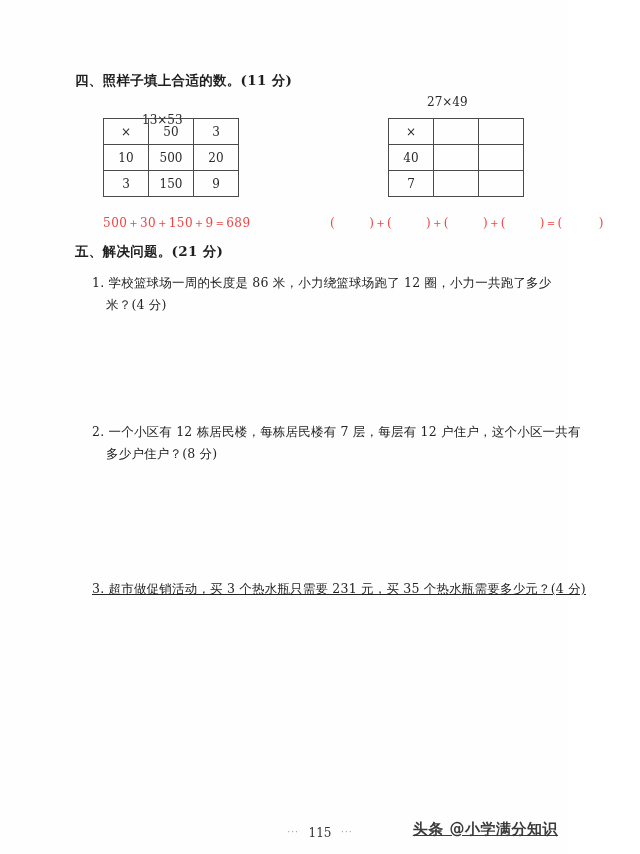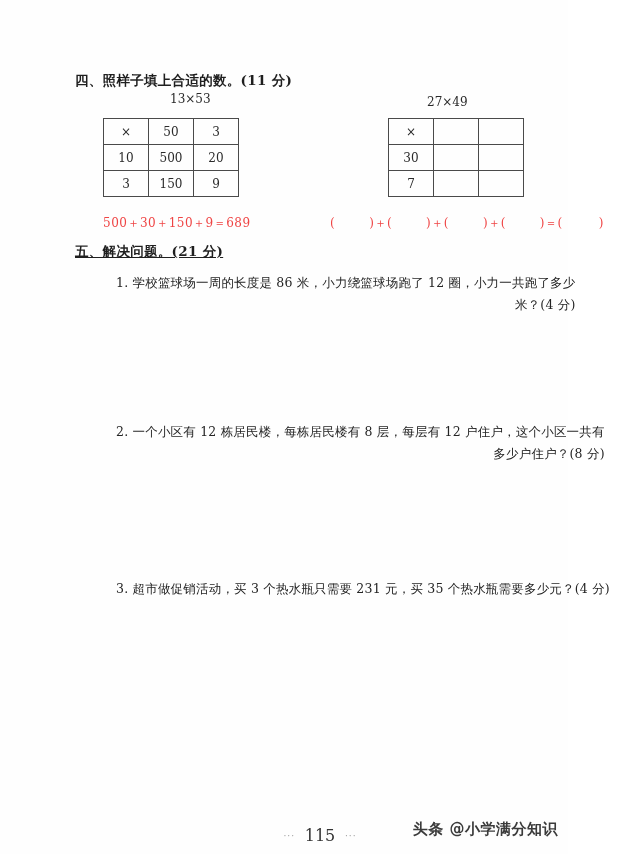--- a/index.html
+++ b/index.html
@@ -26,31 +26,31 @@
   
   .section-heading {
     position: absolute;
     font-size: 13.5px;
     font-weight: bold;
     letter-spacing: 0.3px;
     white-space: nowrap;
     color: #1f1f1f;
   }
   #heading-four { left: 75px; top: 72px; }
-  #heading-five { left: 75px; top: 243px; text-decoration: underline; }
+  #heading-five { left: 75px; top: 243px; }
 
   
   .expr-label {
     position: absolute;
     font-size: 12px;
     white-space: nowrap;
     color: #2a2a2a;
     font-family: "DejaVu Serif", "Liberation Serif", serif;
   }
-  #expr-left  { left: 142px; top: 92px; margin-left: 28px; }
+  #expr-left  { left: 142px; top: 113px; }
   #expr-right { left: 427px; top: 95px; }
 
   
   .grid-table {
     position: absolute;
     border-collapse: collapse;
     table-layout: fixed;
   }
   .grid-table td {
     border: 1px solid #4a4a4a;
@@ -80,59 +80,60 @@
   .paren-gap-wide { display: inline-block; width: 36px; }
 
   
   .problem {
     position: absolute;
     font-size: 12.5px;
     line-height: 22px;
     color: #242424;
     letter-spacing: 0.2px;
   }
-  .problem .line { white-space: nowrap; display: block; margin-left: 24px; }
-  .problem .indent { padding-left: 14px; text-align: right; }
+  .problem .line { white-space: nowrap; display: block; }
+  .problem .indent { padding-left: 14px; }
   #problem-1 { left: 92px; top: 272px; }
   #problem-2 { left: 92px; top: 421px; }
-  #problem-3 { left: 92px; top: 578px; }
+  #problem-3 { left: 92px; top: 578px; text-decoration: underline; }
 
   
   #page-footer {
     position: absolute;
     left: 0;
     top: 826px;
     width: 640px;
     text-align: center;
     font-size: 11.5px;
     color: #4a4a4a;
   }
   .footer-dots {
     color: #9a9a9a;
     font-size: 9px;
     letter-spacing: 1px;
     vertical-align: 2px;
   }
   #page-number {
     display: inline-block;
     padding: 0 6px;
-    font-size: 16px;
+    font-size: 12px;
     color: #333333;
   }
 
   #watermark {
     position: absolute;
     right: 10px;
     top: 820px;
     font-size: 15px;
     font-weight: bold;
     color: #3b3b3b;
     font-family: "DejaVu Sans", "Liberation Sans", sans-serif;
     letter-spacing: 0.5px;
     white-space: nowrap;
+    text-decoration: underline;
   }
 </style>
 </head>
 <body>
 
 <div class="page">
 
   <div class="section-heading" id="heading-four">四、照样子填上合适的数。(11 分)</div>
 
   <div class="expr-label" id="expr-left">13×53</div>
@@ -160,21 +161,21 @@
   </table>
 
   <table class="grid-table" id="table-right">
     <tbody>
       <tr>
         <td>×</td>
         <td></td>
         <td></td>
       </tr>
       <tr>
-        <td>30</td>
+        <td>40</td>
         <td></td>
         <td></td>
       </tr>
       <tr>
         <td>7</td>
         <td></td>
         <td></td>
       </tr>
     </tbody>
   </table>
@@ -186,21 +187,21 @@
   </div>
 
   <div class="section-heading" id="heading-five">五、解决问题。(21 分)</div>
 
   <div class="problem" id="problem-1">
     <span class="line">1. 学校篮球场一周的长度是 86 米，小力绕篮球场跑了 12 圈，小力一共跑了多少</span>
     <span class="line indent">米？(4 分)</span>
   </div>
 
   <div class="problem" id="problem-2">
-    <span class="line">2. 一个小区有 12 栋居民楼，每栋居民楼有 8 层，每层有 12 户住户，这个小区一共有</span>
+    <span class="line">2. 一个小区有 12 栋居民楼，每栋居民楼有 7 层，每层有 12 户住户，这个小区一共有</span>
     <span class="line indent">多少户住户？(8 分)</span>
   </div>
 
   <div class="problem" id="problem-3">
     <span class="line">3. 超市做促销活动，买 3 个热水瓶只需要 231 元，买 35 个热水瓶需要多少元？(4 分)</span>
   </div>
 
   <div id="page-footer">
     <span class="footer-dots">···</span>
     <span id="page-number">115</span>

